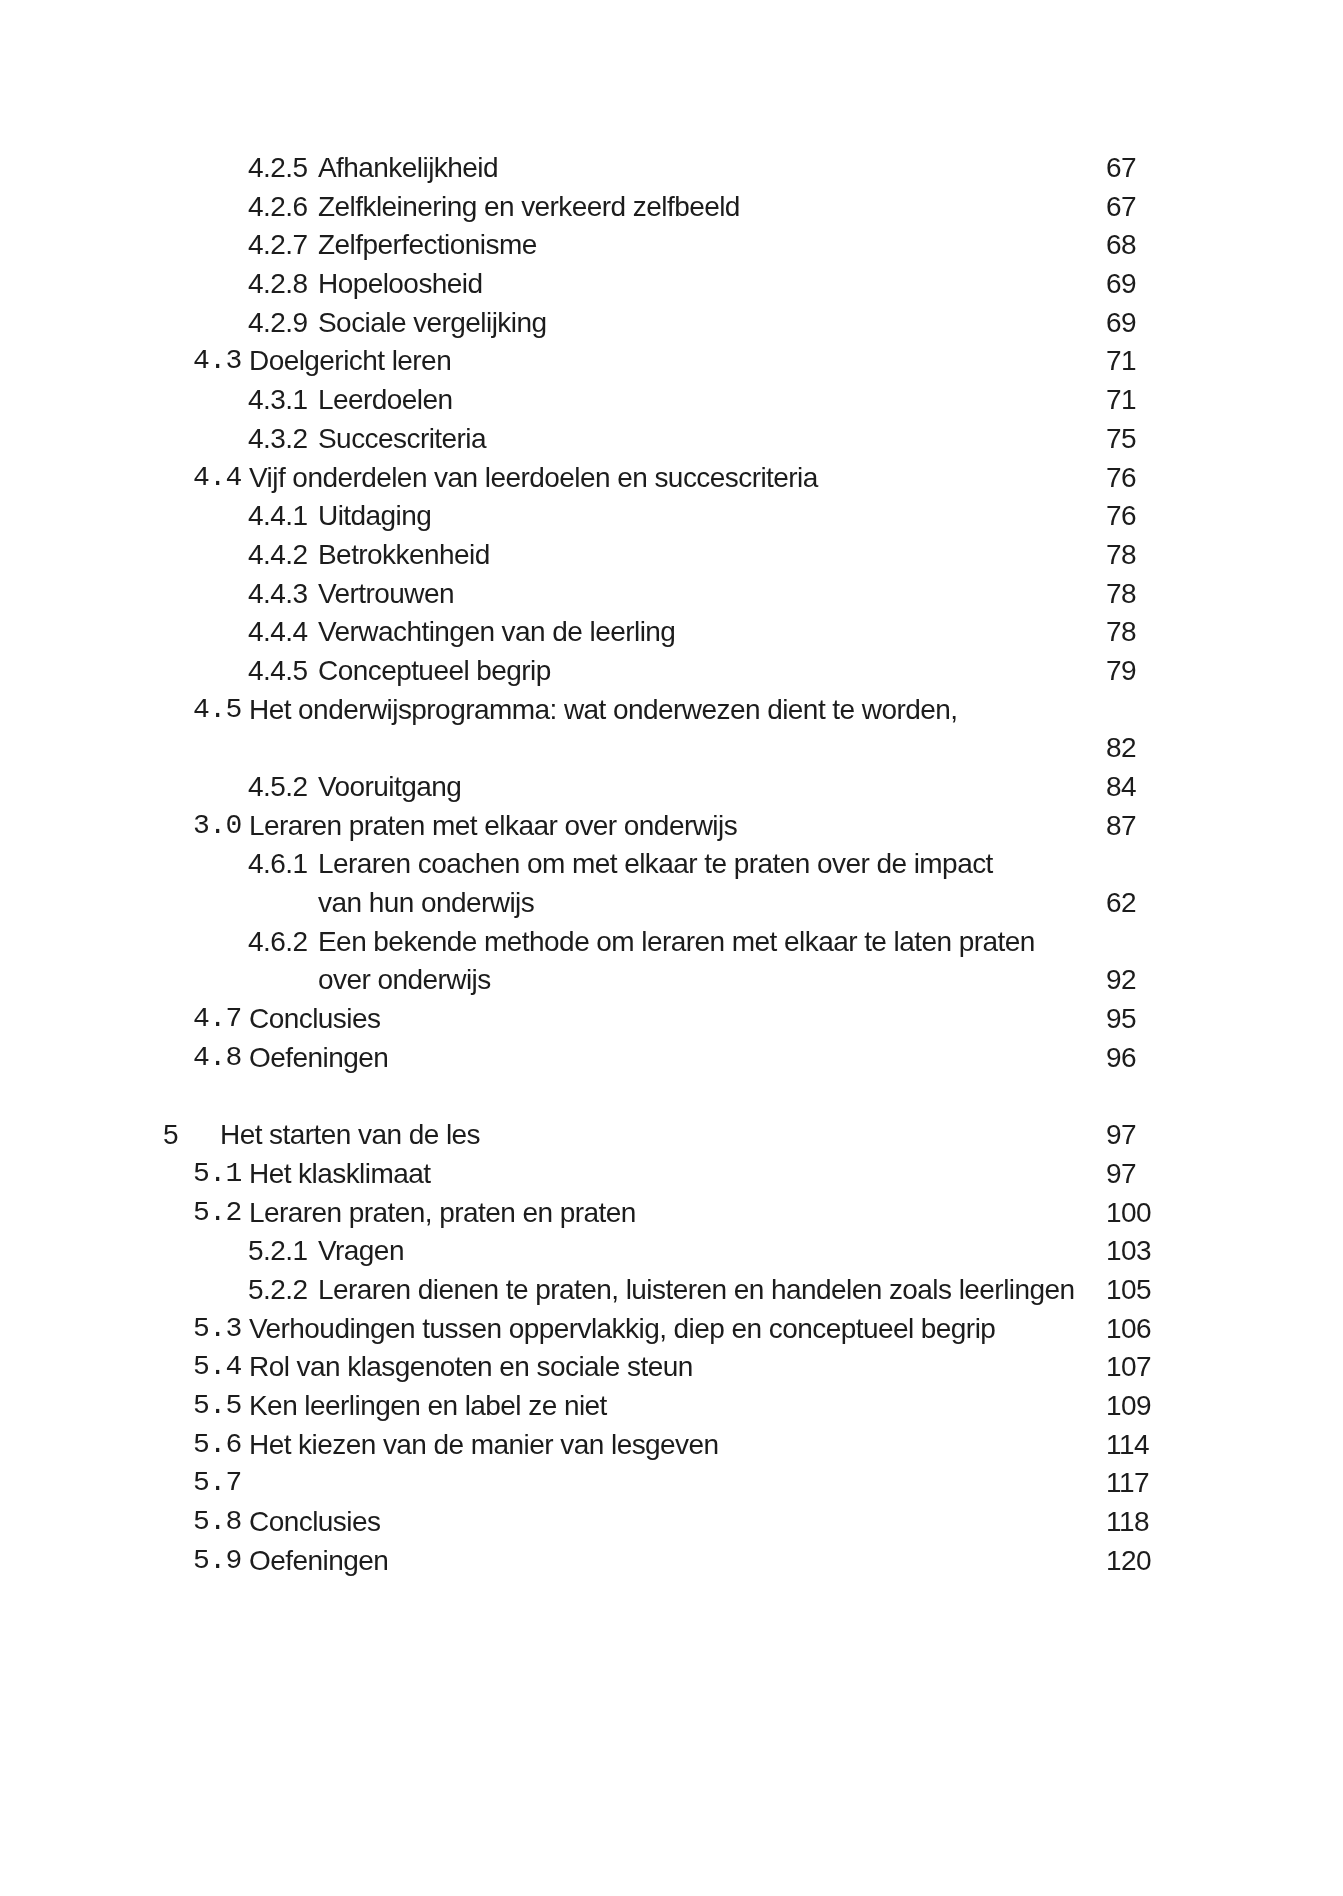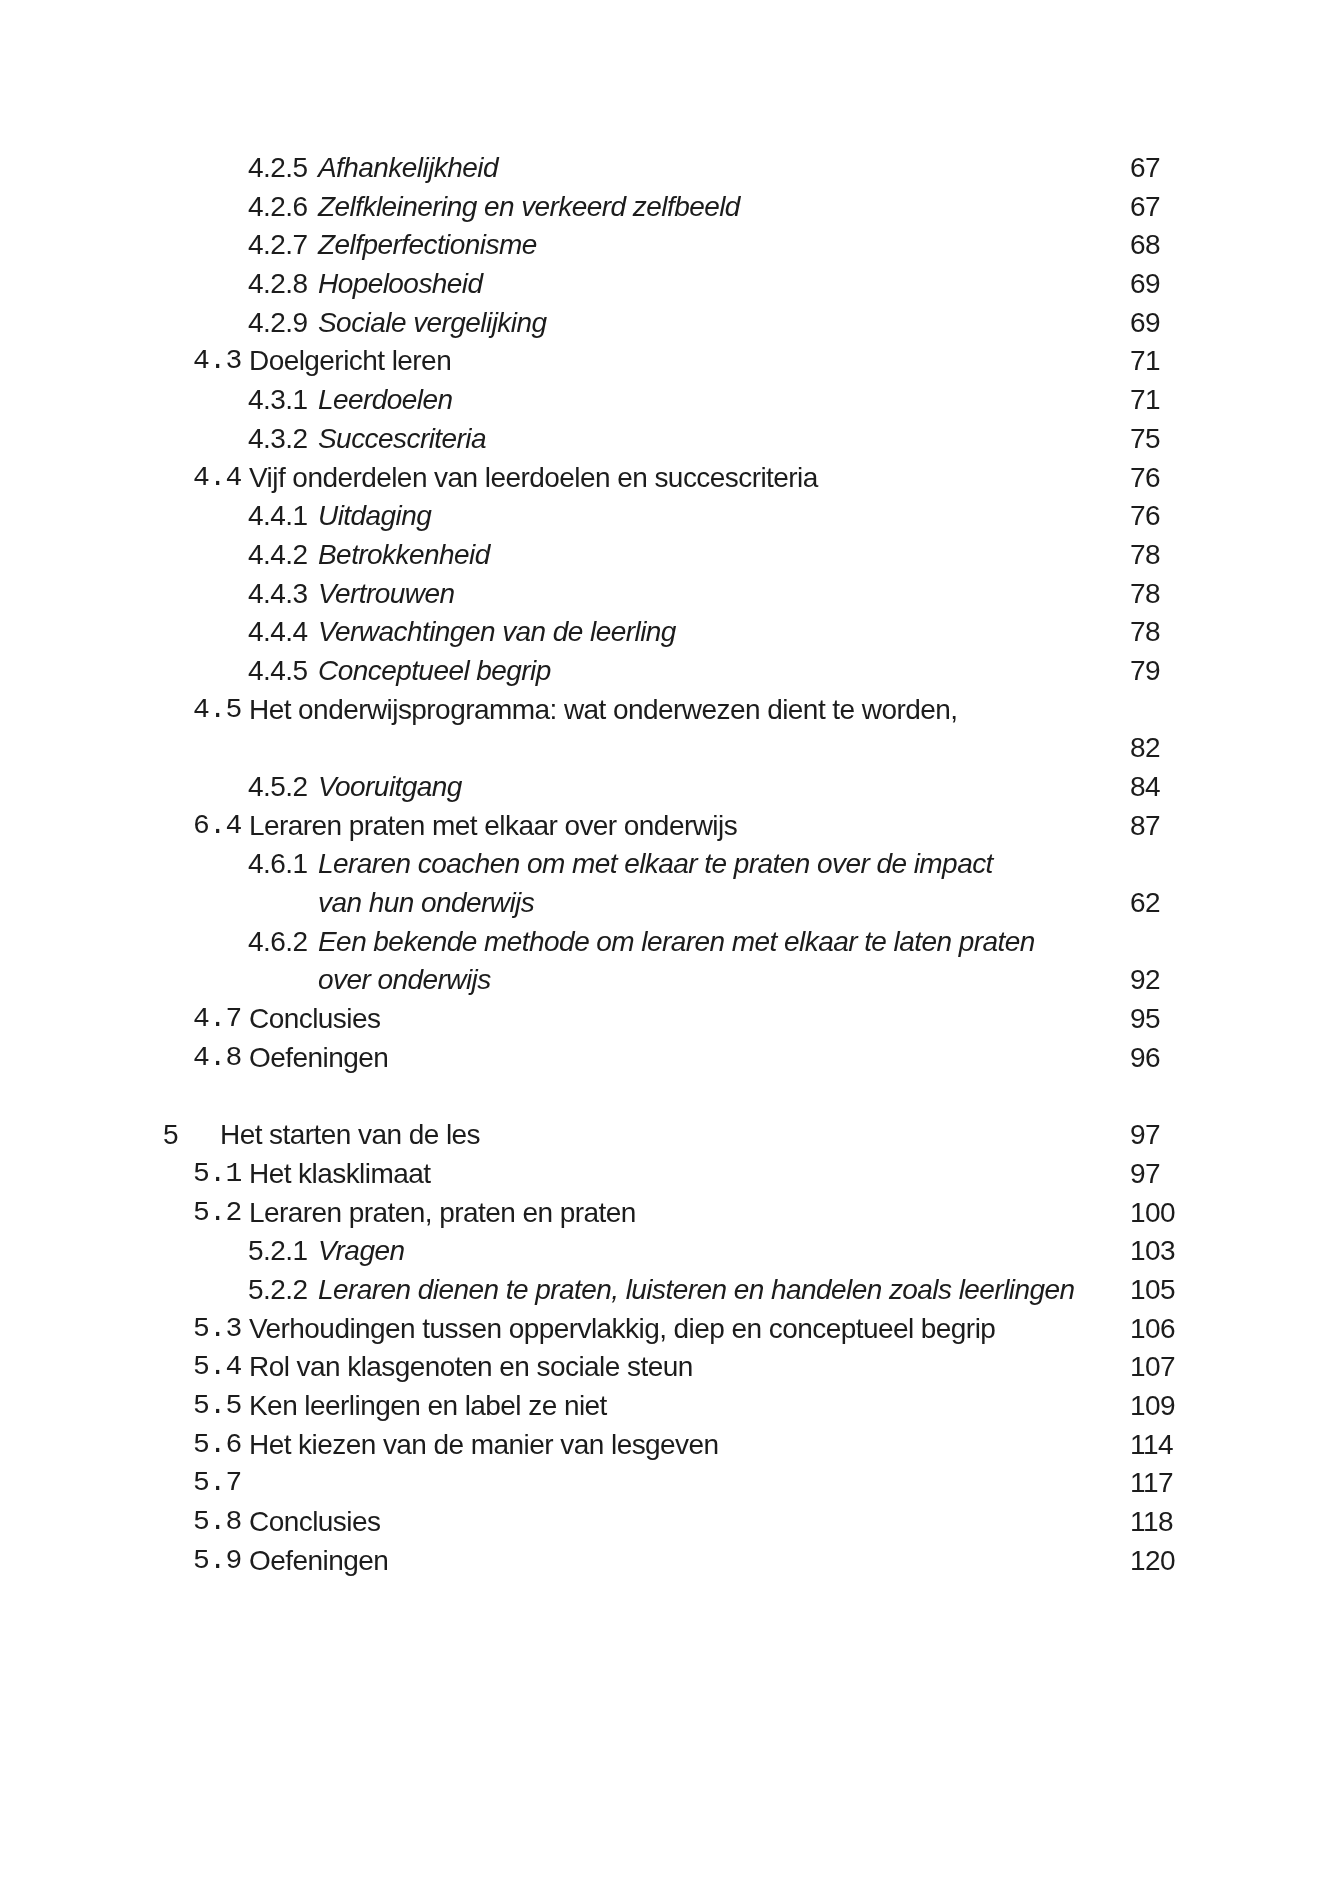--- a/index.html
+++ b/index.html
@@ -35,22 +35,22 @@
     position: absolute;
     top: 0;
     display: inline-block;
   }
   
   .num.l0 { left: 163px; }
   .num.l1 { left: 193px; font-family: Liberation Mono, monospace; }
   .num.l2 { left: 248px; }
   .txt.l0 { left: 192px; margin-left: 28px; }
   .txt.l1 { left: 249px; }
-  .txt.l2 { left: 318px; font-style: italic; }
-  .pg     { left: 1106px; margin-left: 24px; }
+  .txt.l2 { left: 318px; }
+  .pg     { left: 1106px; }
 </style>
 </head>
 <body>
 
 <div class="page">
   <div class="toc" id="toc">
       <div class="row">
         <span class="num l2">4.2.5</span>
         <span class="txt l2">Afhankelijkheid</span>
         <span class="pg">67</span>
@@ -126,21 +126,21 @@
       </div>
       <div class="row">
         <span class="pg">82</span>
       </div>
       <div class="row">
         <span class="num l2">4.5.2</span>
         <span class="txt l2">Vooruitgang</span>
         <span class="pg">84</span>
       </div>
       <div class="row">
-        <span class="num l1">6.4</span>
+        <span class="num l1">3.0</span>
         <span class="txt l1">Leraren praten met elkaar over onderwijs</span>
         <span class="pg">87</span>
       </div>
       <div class="row">
         <span class="num l2">4.6.1</span>
         <span class="txt l2">Leraren coachen om met elkaar te praten over de impact</span>
       </div>
       <div class="row">
         <span class="txt l2">van hun onderwijs</span>
         <span class="pg">62</span>

